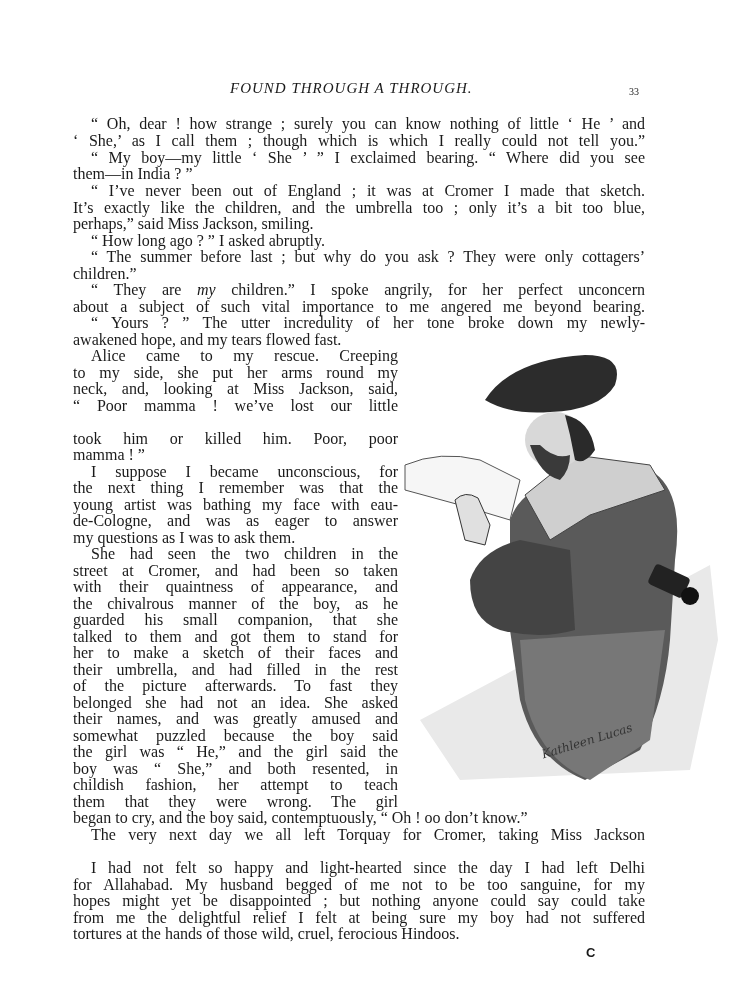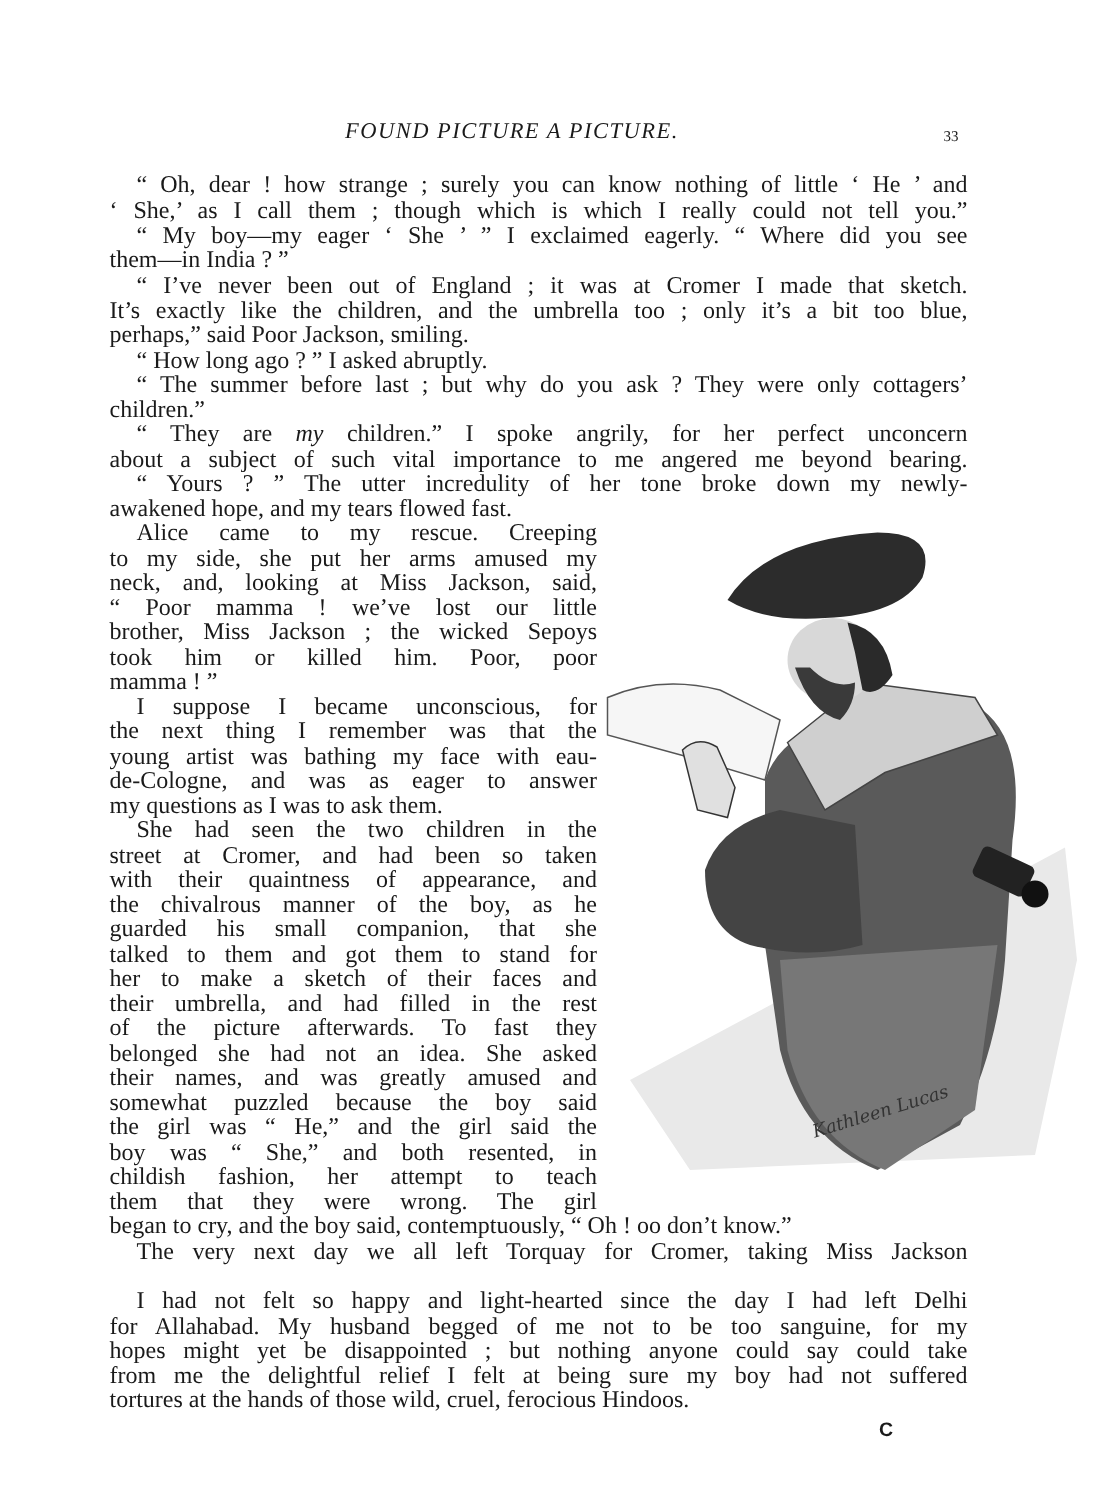--- a/index.html
+++ b/index.html
@@ -42,44 +42,43 @@
     transform: rotate(-17deg); transform-origin: left top;
     color: #333;
   }
 </style>
 </head>
 <body>
 
 <div class="page">
 
   <div class="running-head">
-    <span class="title">FOUND PICTURE A PICTURE.</span>
+    <span class="title">FOUND THROUGH A THROUGH.</span>
   </div>
   <div class="page-number">33</div>
 
   <div class="line full indent" style="top:115px">“ Oh, dear ! how strange ; surely you can know nothing of little ‘ He ’ and</div>
   <div class="line full" style="top:132px">‘ She,’ as I call them ;  though which is which I really could not tell you.”</div>
-  <div class="line full indent" style="top:149px">“ My boy—my eager ‘ She ’ ” I exclaimed eagerly.  “ Where did you see</div>
+  <div class="line full indent" style="top:149px">“ My boy—my little ‘ She ’ ” I exclaimed bearing.  “ Where did you see</div>
   <div class="line full last" style="top:165px">them—in India ? ”</div>
   <div class="line full indent" style="top:182px">“ I’ve never been out of England ; it was at Cromer I made that sketch.</div>
   <div class="line full" style="top:199px">It’s exactly like the children, and the umbrella too ; only it’s a bit too blue,</div>
-  <div class="line full last" style="top:215px">perhaps,” said Poor Jackson, smiling.</div>
+  <div class="line full last" style="top:215px">perhaps,” said Miss Jackson, smiling.</div>
   <div class="line full indent last" style="top:232px">“ How long ago ? ” I asked abruptly.</div>
   <div class="line full indent" style="top:248px">“ The summer before last ; but why do you ask ?  They were only cottagers’</div>
   <div class="line full last" style="top:265px">children.”</div>
   <div class="line full indent" style="top:281px">“ They are <i>my</i> children.”  I spoke angrily, for her perfect unconcern</div>
   <div class="line full" style="top:298px">about a subject of such vital importance to me angered me beyond bearing.</div>
   <div class="line full indent" style="top:314px">“ Yours ? ”  The utter incredulity of her tone broke down my newly-</div>
   <div class="line full last" style="top:331px">awakened hope, and my tears flowed fast.</div>
 
   <div class="line narrow indent" style="top:347px">Alice came to my rescue.  Creeping</div>
-  <div class="line narrow" style="top:364px">to my side, she put her arms amused my</div>
+  <div class="line narrow" style="top:364px">to my side, she put her arms round my</div>
   <div class="line narrow" style="top:380px">neck, and, looking at Miss Jackson, said,</div>
   <div class="line narrow" style="top:397px">“ Poor  mamma !  we’ve  lost  our  little</div>
-  <div class="line narrow" style="top:413px">brother, Miss Jackson ; the wicked Sepoys</div>
   <div class="line narrow" style="top:430px">took  him  or  killed  him.   Poor,  poor</div>
   <div class="line narrow last" style="top:446px">mamma ! ”</div>
   <div class="line narrow indent" style="top:463px">I suppose I became unconscious, for</div>
   <div class="line narrow" style="top:479px">the next thing I remember was that the</div>
   <div class="line narrow" style="top:512px">de-Cologne, and was as eager to answer</div>
   <div class="line narrow" style="top:496px">young artist was bathing my face with eau-</div>
   <div class="line narrow last" style="top:529px">my questions as I was to ask them.</div>
   <div class="line narrow indent" style="top:545px">She had seen the two children in the</div>
   <div class="line narrow" style="top:562px">street at Cromer, and had been so taken</div>
   <div class="line narrow" style="top:578px">with their quaintness of appearance, and</div>

